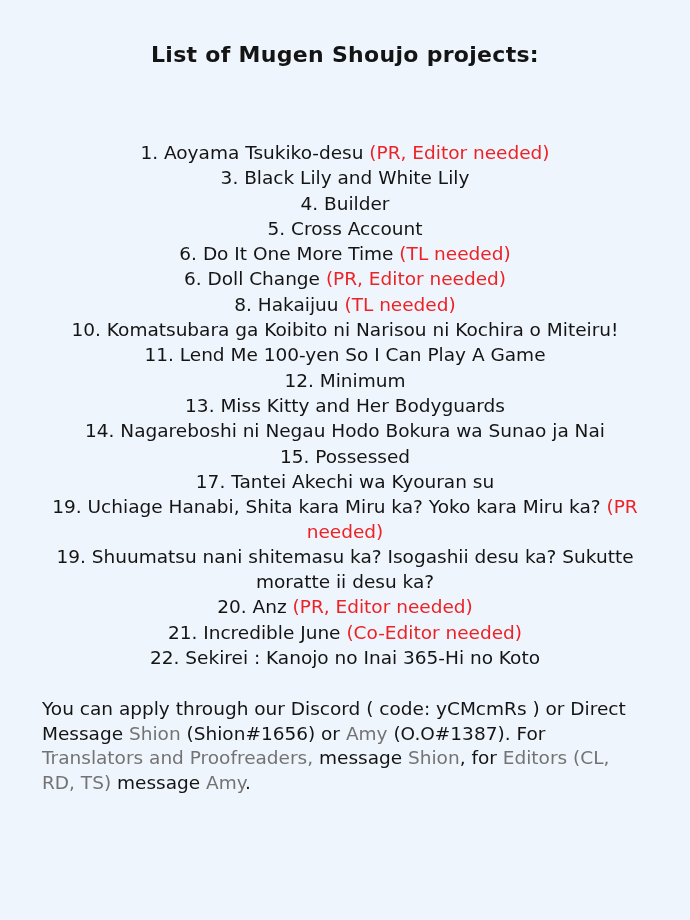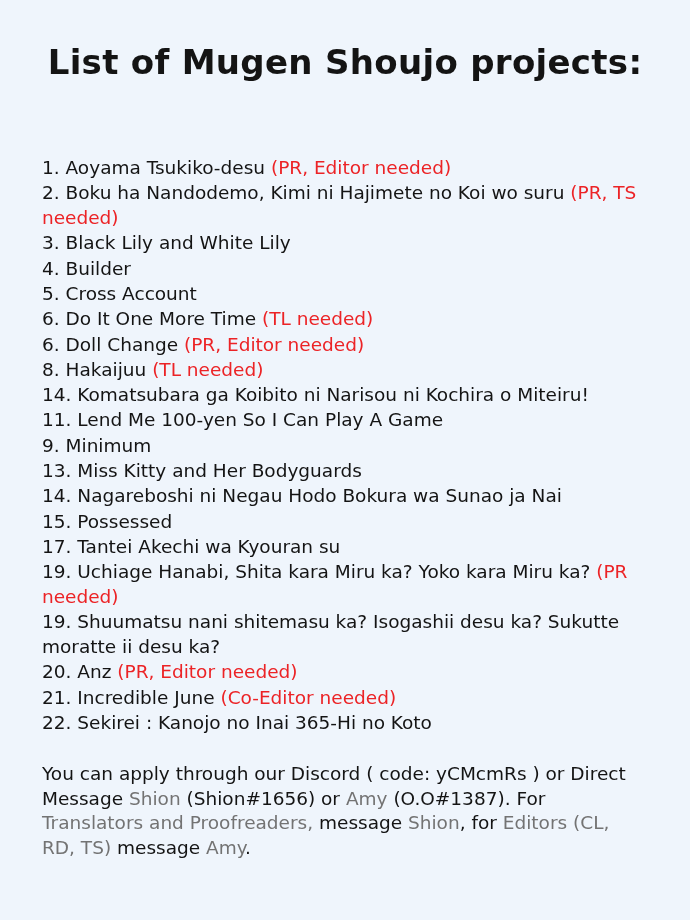--- a/index.html
+++ b/index.html
@@ -16,38 +16,39 @@
   }
   .page {
     position: relative;
     width: 690px;
     height: 920px;
     box-sizing: border-box;
     padding: 0 42px;
   }
   .title {
     text-align: center;
-    font-size: 34px;
+    font-size: 22px;
     font-weight: 700;
     letter-spacing: 0.3px;
     margin-top: 42px;
     margin-bottom: 0;
     color: #141414;
   }
   .list {
     margin-top: 74px;
     list-style: none;
     padding: 0;
   }
   .item {
     font-size: 18.5px;
     line-height: 24.8px;
     margin: 0 0 0.5px 0;
     color: #141414;
     word-wrap: break-word;
+    text-align: center;
   }
   .note {
     color: #ec2326;
   }
   .footer {
     margin-top: 26px;
     font-size: 18.5px;
     line-height: 24.8px;
     color: #141414;
   }
@@ -57,30 +58,29 @@
 </style>
 </head>
 <body>
 
 <div class="page">
 
   <h1 class="title">List of Mugen Shoujo projects:</h1>
 
   <div class="list">
     <p class="item"><span>1. Aoyama Tsukiko-desu </span><span class="note">(PR, Editor needed)</span></p>
-    <p class="item"><span>2. Boku ha Nandodemo, Kimi ni Hajimete no Koi wo suru </span><span class="note">(PR, TS needed)</span></p>
     <p class="item"><span>3. Black Lily and White Lily</span><span class="note"></span></p>
     <p class="item"><span>4. Builder</span><span class="note"></span></p>
     <p class="item"><span>5. Cross Account</span><span class="note"></span></p>
     <p class="item"><span>6. Do It One More Time </span><span class="note">(TL needed)</span></p>
     <p class="item"><span>6. Doll Change </span><span class="note">(PR, Editor needed)</span></p>
     <p class="item"><span>8. Hakaijuu </span><span class="note">(TL needed)</span></p>
-    <p class="item"><span>14. Komatsubara ga Koibito ni Narisou ni Kochira o Miteiru!</span><span class="note"></span></p>
+    <p class="item"><span>10. Komatsubara ga Koibito ni Narisou ni Kochira o Miteiru!</span><span class="note"></span></p>
     <p class="item"><span>11. Lend Me 100-yen So I Can Play A Game</span><span class="note"></span></p>
-    <p class="item"><span>9. Minimum</span><span class="note"></span></p>
+    <p class="item"><span>12. Minimum</span><span class="note"></span></p>
     <p class="item"><span>13. Miss Kitty and Her Bodyguards</span><span class="note"></span></p>
     <p class="item"><span>14. Nagareboshi ni Negau Hodo Bokura wa Sunao ja Nai</span><span class="note"></span></p>
     <p class="item"><span>15. Possessed</span><span class="note"></span></p>
     <p class="item"><span>17. Tantei Akechi wa Kyouran su</span><span class="note"></span></p>
     <p class="item"><span>19. Uchiage Hanabi, Shita kara Miru ka? Yoko kara Miru ka? </span><span class="note">(PR needed)</span></p>
     <p class="item"><span>19. Shuumatsu nani shitemasu ka? Isogashii desu ka? Sukutte moratte ii desu ka?</span><span class="note"></span></p>
     <p class="item"><span>20. Anz </span><span class="note">(PR, Editor needed)</span></p>
     <p class="item"><span>21.  Incredible June </span><span class="note">(Co-Editor needed)</span></p>
     <p class="item"><span>22. Sekirei : Kanojo no Inai 365-Hi no Koto</span><span class="note"></span></p>
   </div>

